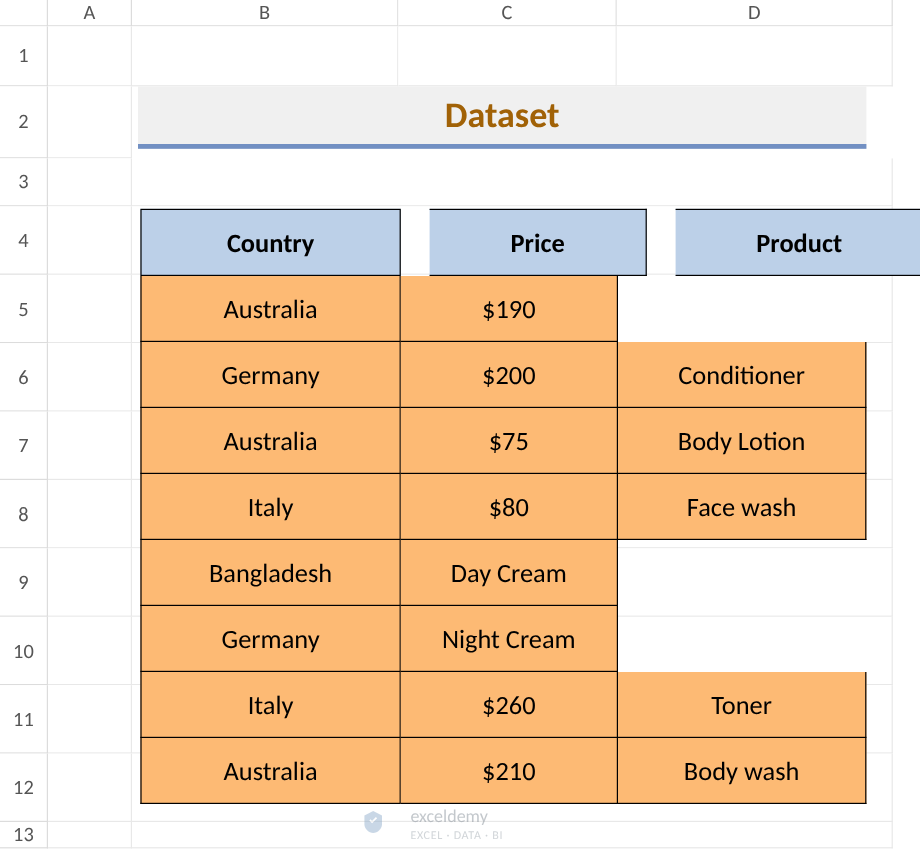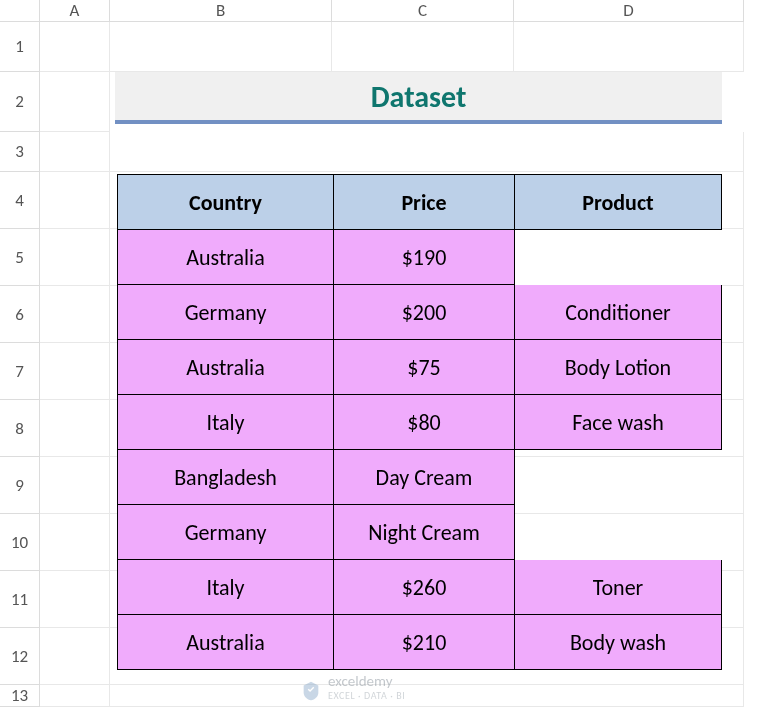--- a/index.html
+++ b/index.html
@@ -50,68 +50,69 @@
     .title-cell {
       grid-column: 3 / 6;
       grid-row: 3;
       background: #f0f0f0;
       border-bottom: 4px solid #7290c3;
       display: flex;
       align-items: center;
       justify-content: center;
       font-size: 30px;
       font-weight: bold;
-      color: #0f766e;
+      color: #a16207;
       margin: 0 22px 8px 5px;
     }
     .data-table {
       position: absolute;
       left: 117px;
       top: 174px;
       width: 605px;
     }
     .table-header {
       display: grid;
       grid-template-columns: 217px 181px 207px;
+      gap: 24px;
     }
     .th {
       background: #bcd0e8;
       border: 1px solid #000;
       font-size: 22px;
       font-weight: bold;
       color: #000;
       height: 56px;
       display: flex;
       align-items: center;
       justify-content: center;
     }
     .th + .th { border-left: none; }
     .table-row {
       display: grid;
       grid-template-columns: 217px 181px 207px;
     }
     .td {
-      background: #f0abfc;
+      background: #fdba74;
       border: 1px solid #000;
       border-top: none;
       font-size: 22px;
       color: #000;
       height: 55px;
       display: flex;
       align-items: center;
       justify-content: center;
     }
     .td + .td { border-left: none; }
     .watermark {
       position: absolute;
       left: 300px;
       top: 674px;
       display: flex;
-      align-items: flex-end;
-      gap: 6px;
+      align-items: flex-start;
+      gap: 20px;
       opacity: 0.45;
     }
     .wm-icon {
       width: 22px;
       height: 22px;
     }
     .wm-text {
       font-size: 15px;
       color: #7c8690;
       font-weight: 500;

